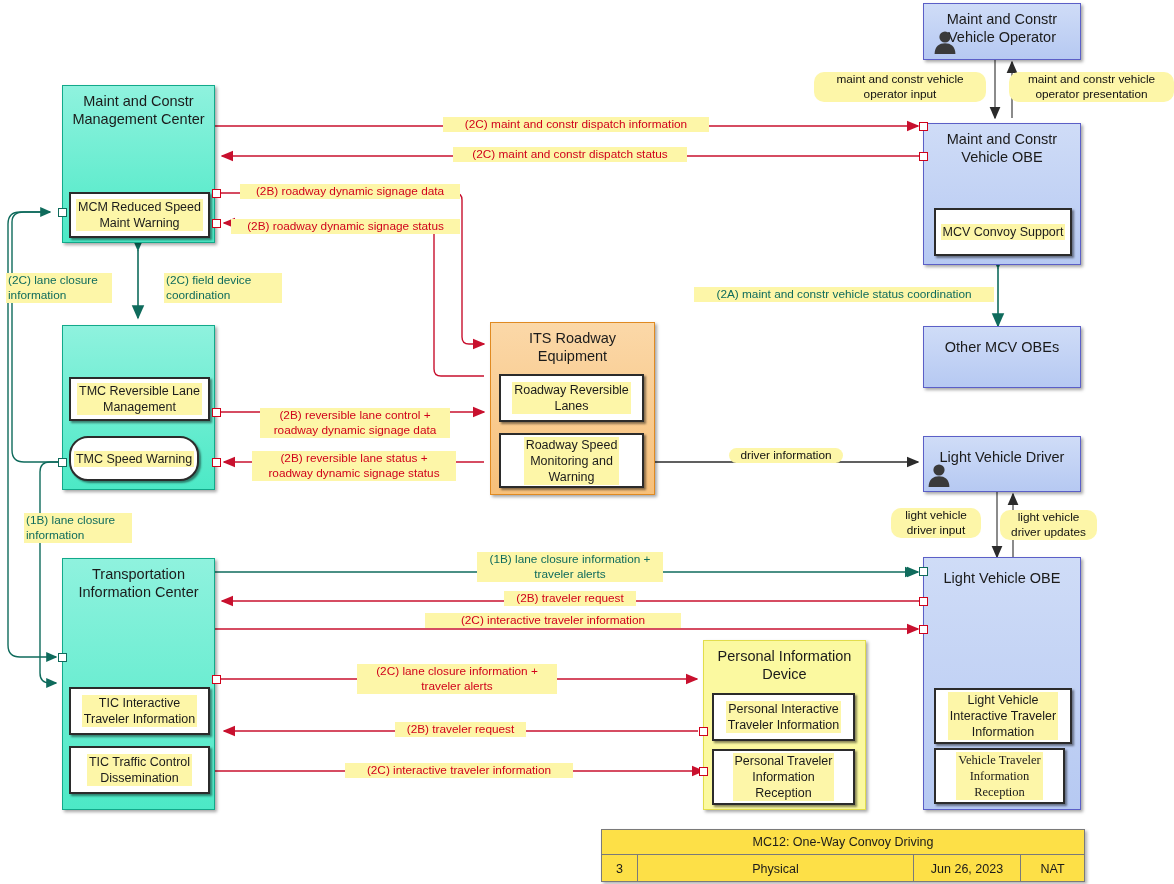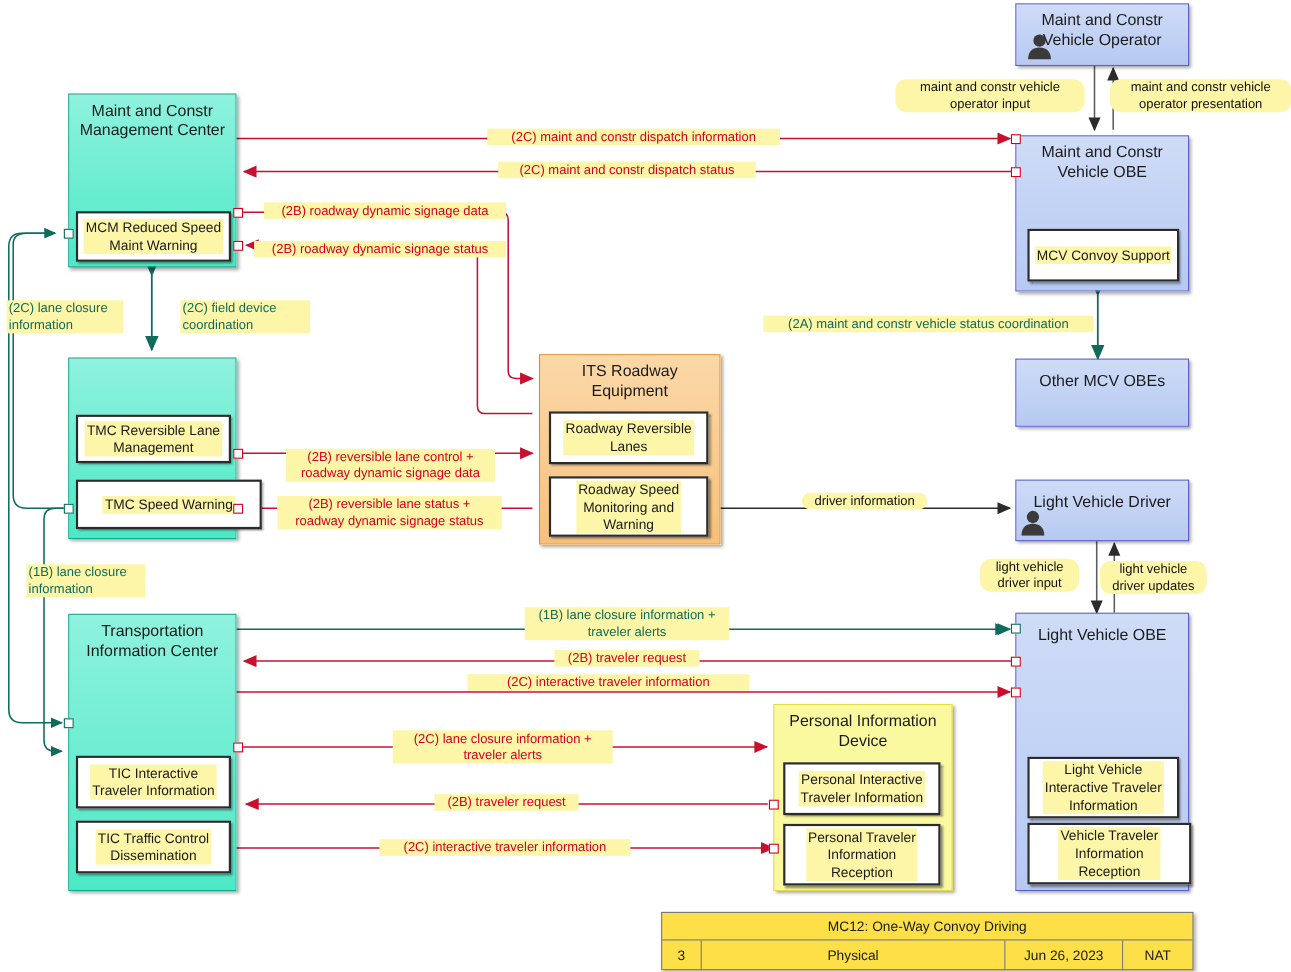--- a/index.html
+++ b/index.html
@@ -141,21 +141,21 @@
   </div>
   <div class="port teal" style="left:58px;top:208px;"></div>
   <div class="port red" style="left:212px;top:189px;"></div>
   <div class="port red" style="left:212px;top:219px;"></div>
 
   <div class="node center" style="left:62px;top:325px;width:153px;height:165px;">
     <div class="obj" style="left:6px;top:51px;width:141px;height:44px;">
       <span style="white-space: pre;">TMC Reversible Lane
 Management</span>
     </div>
-    <div class="obj" style="left:6px;top:110px;width:169px;height:45px;">
+    <div class="obj" style="left:6px;top:110px;width:130px;height:45px;border-radius:19px;">
       <span style="white-space: pre;">TMC Speed Warning</span>
     </div>
   </div>
   <div class="port red" style="left:212px;top:408px;"></div>
   <div class="port red" style="left:212px;top:458px;"></div>
   <div class="port teal" style="left:58px;top:458px;"></div>
 
   <div class="node center" style="left:62px;top:558px;width:153px;height:252px;">
     <div class="node-title" style="white-space: pre;">Transportation
 Information Center</div>
@@ -232,21 +232,21 @@
     <path d="M2.6,26 C2.6,18.4 7.2,15.2 13,15.2 C18.8,15.2 23.4,18.4 23.4,26 Z" fill="#3a3a3a"></path>
   </svg>
 
   <div class="node vehicle" style="left:923px;top:557px;width:158px;height:253px;">
     <div class="node-title one" style="white-space: pre;">Light Vehicle OBE</div>
     <div class="obj" style="left:10px;top:130px;width:138px;height:56px;">
       <span style="white-space: pre;">Light Vehicle
 Interactive Traveler
 Information</span>
     </div>
-    <div class="obj" style="left:10px;top:190px;width:149px;height:56px;">
+    <div class="obj" style="left:10px;top:190px;width:131px;height:56px;font-family:Liberation Serif, serif;">
       <span style="white-space: pre;">Vehicle Traveler
 Information
 Reception</span>
     </div>
   </div>
   <div class="port teal" style="left:919px;top:567px;"></div>
   <div class="port red" style="left:919px;top:597px;"></div>
   <div class="port red" style="left:919px;top:625px;"></div>
 
   <div class="flab" style="left: 443px; top: 117px; width: 266px; white-space: pre;">(2C) maint and constr dispatch information</div>

